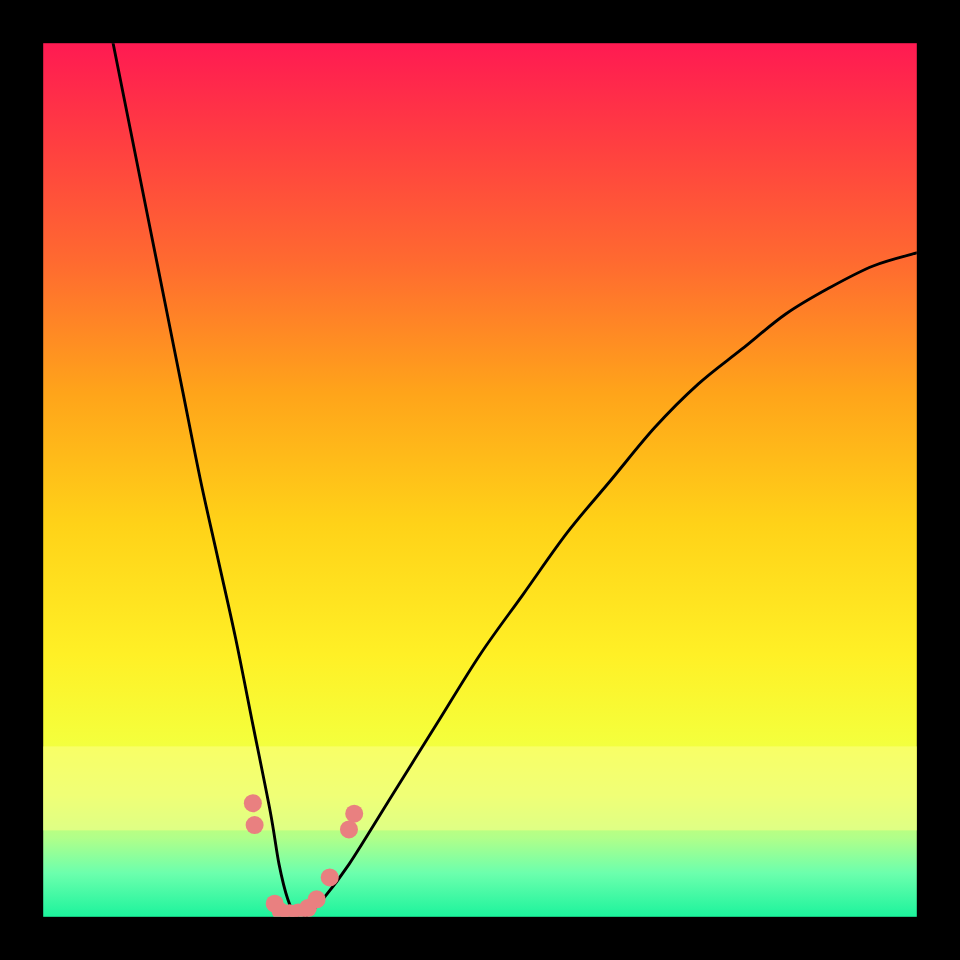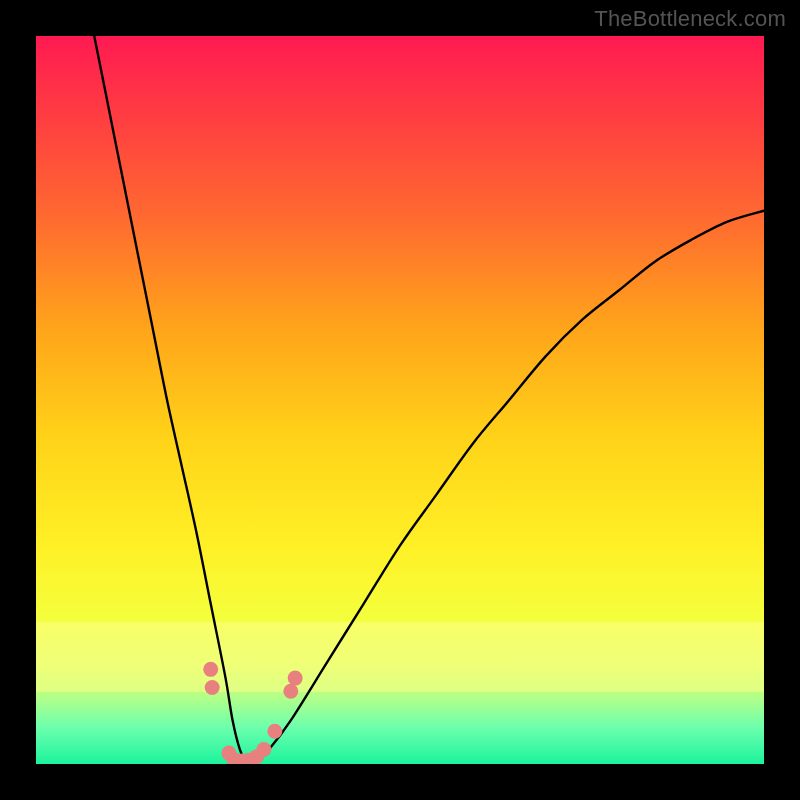--- a/index.html
+++ b/index.html
@@ -63,21 +63,20 @@
     position: absolute;
     left: 0; top: 0;
     width: 100%;
     height: 100%;
   }
 </style>
 </head>
 <body>
 
 <div class="frame">
-  <div class="watermark">TheBottleneck.com</div>
 
   <div class="plot-area">
     <div class="band band-lemon"></div>
 
     <svg class="curve" viewBox="0 0 728 728" preserveAspectRatio="none">
       <path id="curve-path" fill="none" stroke="#000000" stroke-width="2.4" stroke-linecap="round" d="M 58.24 0.00 C 60.67 12.13, 67.95 48.53, 72.80 72.80 C 77.65 97.07, 82.51 121.33, 87.36 145.60 C 92.21 169.87, 97.07 194.13, 101.92 218.40 C 106.77 242.67, 111.63 266.93, 116.48 291.20 C 121.33 315.47, 126.19 340.95, 131.04 364.00 C 135.89 387.05, 140.75 407.68, 145.60 429.52 C 150.45 451.36, 155.31 471.99, 160.16 495.04 C 165.01 518.09, 169.87 543.57, 174.72 567.84 C 179.57 592.11, 185.64 621.23, 189.28 640.64 C 192.92 660.05, 194.13 672.19, 196.56 684.32 C 198.99 696.45, 201.41 706.16, 203.84 713.44 C 206.27 720.72, 208.69 725.57, 211.12 728.00 C 213.55 730.43, 214.76 730.43, 218.40 728.00 C 222.04 725.57, 226.89 720.72, 232.96 713.44 C 239.03 706.16, 245.09 698.88, 254.80 684.32 C 264.51 669.76, 279.07 645.49, 291.20 626.08 C 303.33 606.67, 315.47 587.25, 327.60 567.84 C 339.73 548.43, 351.87 527.80, 364.00 509.60 C 376.13 491.40, 388.27 475.63, 400.40 458.64 C 412.53 441.65, 424.67 423.45, 436.80 407.68 C 448.93 391.91, 461.07 378.56, 473.20 364.00 C 485.33 349.44, 497.47 333.67, 509.60 320.32 C 521.73 306.97, 533.87 294.84, 546.00 283.92 C 558.13 273.00, 570.27 264.51, 582.40 254.80 C 594.53 245.09, 606.67 234.17, 618.80 225.68 C 630.93 217.19, 643.07 210.51, 655.20 203.84 C 667.33 197.17, 679.47 190.49, 691.60 185.64 C 703.73 180.79, 721.93 176.54, 728.00 174.72"></path>
     </svg>
 
     <svg class="markers" viewBox="0 0 728 728" preserveAspectRatio="none">
       <g id="markers-group">

